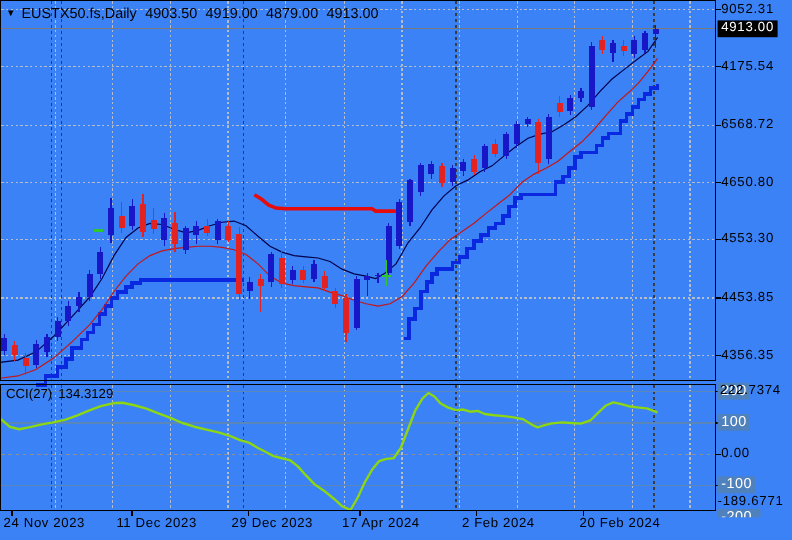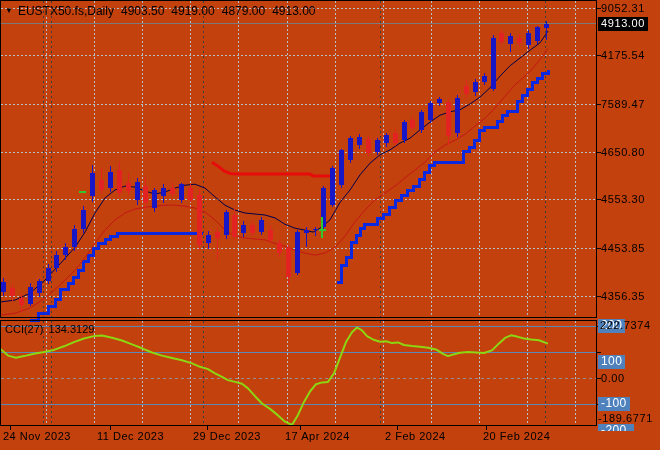--- a/index.html
+++ b/index.html
@@ -1,16 +1,16 @@
 <!DOCTYPE html>
 <html><head>
 <meta charset="utf-8">
 <style>
   html,body{margin:0;padding:0;background:#fff;}
-  .stage{position:relative;width:660px;height:450px;background:#c2410c;
+  .stage{position:relative;width:660px;height:450px;background:#3b82f6;
          font-family:"Liberation Sans",sans-serif;overflow:hidden;-webkit-font-smoothing:none;}
   #chart-svg{position:absolute;left:0;top:0;}
   .hdr{position:absolute;left:5px;top:4px;font-size:12px;color:#000;white-space:nowrap;}
   .hdr .tri{font-size:8px;vertical-align:2px;margin-right:5px;}
   .hdr span.q{margin-left:7px;}
   .axlab{position:absolute;left:601px;font-size:11px;line-height:13px;color:#000;
          letter-spacing:0.6px;white-space:nowrap;}
   .datelab{position:absolute;top:430px;font-size:11px;line-height:13px;color:#000;
          letter-spacing:0.5px;white-space:nowrap;}
   .pbadge{position:absolute;left:598px;color:#fff;font-size:11px;line-height:13px;
@@ -235,34 +235,34 @@
     <span class="tri">▼</span><span>EUSTX50.fs,Daily</span><span class="q">4903.50</span><span class="q">4919.00</span><span class="q">4879.00</span><span class="q">4913.00</span>
   </div>
 
   <div class="ccilab">
     <span>CCI(27)</span><span class="v">134.3129</span>
   </div>
 
   <div id="gen-labels">
       <div class="axlab" style="top: 1.5px;">9052.31</div>
       <div class="axlab" style="top: 49.1821px;">4175.54</div>
-      <div class="axlab" style="top: 97.8179px;">7589.47</div>
+      <div class="axlab" style="top: 97.8179px;">6568.72</div>
       <div class="axlab" style="top: 145.5px;">4650.80</div>
       <div class="axlab" style="top: 193.182px;">4553.30</div>
       <div class="axlab" style="top: 241.818px;">4453.85</div>
       <div class="axlab" style="top: 289.5px;">4356.35</div>
       <div class="pbadge" style="top: 16.7718px; background: rgb(0, 0, 0); color: rgb(255, 255, 255);">4913.00</div>
       <div class="datelab" style="left: 3px; text-align: right;">24 Nov 2023</div>
       <div class="datelab" style="left: 97px;">11 Dec 2023</div>
       <div class="datelab" style="left: 193px;">29 Dec 2023</div>
       <div class="datelab" style="left: 285px;">17 Apr 2024</div>
       <div class="datelab" style="left: 385px;">2 Feb 2024</div>
       <div class="datelab" style="left: 483px;">20 Feb 2024</div>
       <div class="bluebadge" style="top: 319px; background: rgb(79, 129, 189); color: rgb(255, 255, 255);">200</div>
-      <div class="bluebadge" style="top: 355px; background: rgb(79, 129, 189); color: rgb(255, 255, 255);">100</div>
+      <div class="bluebadge" style="top: 345px; background: rgb(79, 129, 189); color: rgb(255, 255, 255);">100</div>
       <div class="bluebadge" style="top: 397px; background: rgb(79, 129, 189); color: rgb(255, 255, 255);">-100</div>
       <div class="clipwrap" style="top: 424px; height: 7px; width: 36px;">
         <div class="bluebadge" style="position: static; background: rgb(79, 129, 189); color: rgb(255, 255, 255);">-200</div>
       </div>
       <div class="axlab" style="top: 319px; left: 600px;">222.7374</div>
       <div class="axlab" style="top: 372px;">0.00</div>
       <div class="axlab" style="top: 412px; left: 598px;">-189.6771</div>
     </div>
 </div>
 

